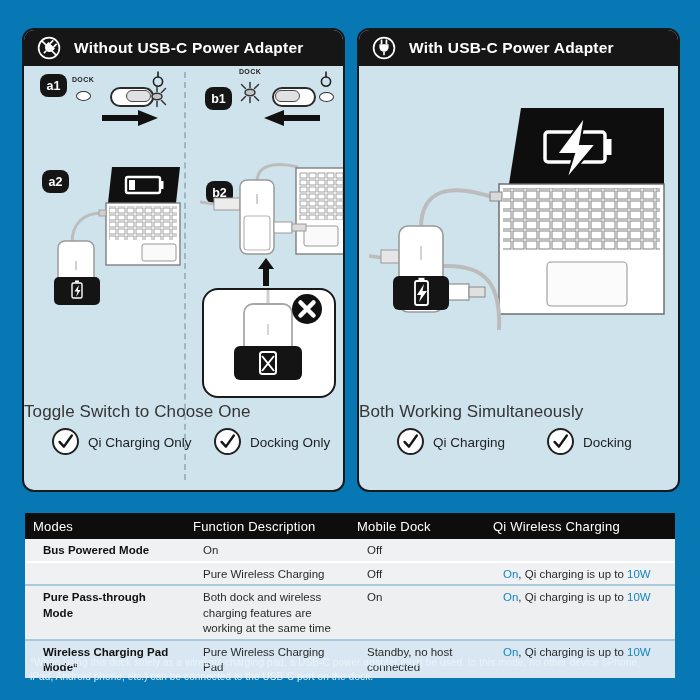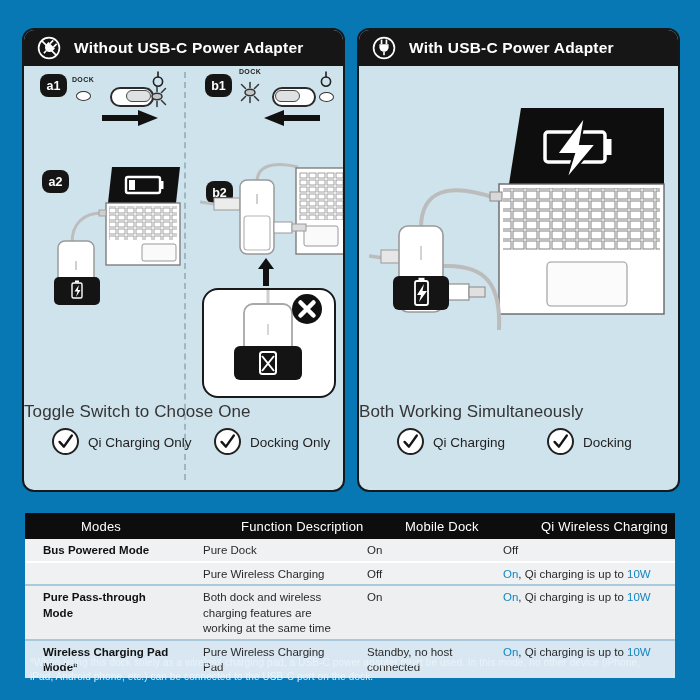--- a/index.html
+++ b/index.html
@@ -41,21 +41,21 @@
   .caption{position:absolute;left:0;top:336px;width:100%;
     font-size:17px;color:#353535;letter-spacing:.1px;}
 
   .check{position:absolute;width:27px;height:27px;border-radius:50%;background:#fff;
     border:2px solid #222;box-sizing:border-box;display:flex;align-items:center;justify-content:center;}
   .checklabel{position:absolute;font-size:13.5px;color:#222;top:369px;white-space:nowrap;}
 
   
   .modetable{position:absolute;left:25px;top:513px;width:650px;}
   .thead,.trow{display:grid;grid-template-columns:160px 164px 136px 1fr;}
-  .thead{background:#0d0d0d;color:#fff;height:26px;align-items:center;font-size:13px;letter-spacing:.2px;padding-left:48px;}
+  .thead{background:#0d0d0d;color:#fff;height:26px;align-items:center;font-size:13px;letter-spacing:.2px;}
   .thead span{padding-left:8px;}
   .trow{font-size:11.5px;color:#2a2a2a;line-height:1.35;}
   .trow>div{padding:4px 8px 2px 18px;}
   .row1{background:#f0f1f2;min-height:14px;}
   .row2{background:#f0f1f2;border-top:2px solid #ffffff;min-height:14px;}
   .row3{background:#edeff0;border-top:2px solid #abc9dc;min-height:48px;}
   .row4{background:#d8e7f1;border-top:2px solid #abc9dc;min-height:17px;}
   .modecell{font-weight:bold;color:#111;}
   .hl{color:#1586c1;}
 
@@ -102,21 +102,21 @@
           <line x1="3.5" y1="20.5" x2="7.5" y2="16.5"></line>
             <line x1="12" y1="22.5" x2="12" y2="17.5"></line>
             <line x1="20.5" y1="20.5" x2="16.5" y2="16.5"></line>
         </g>
         <ellipse cx="12" cy="12.5" rx="5" ry="3.2" fill="#c4c6c7" stroke="#333" stroke-width="1.5"></ellipse>
       </svg>
       <svg class="arrow" style="left:78px;top:44px;" viewBox="0 0 56 16">
         <polygon points="0,5 36,5 36,0 56,8 36,16 36,11 0,11" fill="#111"></polygon>
       </svg>
 
-      <div class="badge" style="left:181px;top:8px;">b1</div>
+      <div class="badge" style="left:181px;top:21px;">b1</div>
       <div class="docklabel" style="left:211px;top:2px;">DOCK</div>
       <svg class="ledlit" style="left:214px;top:14px;" viewBox="0 0 24 24">
         <g stroke="#333" stroke-width="1.5" stroke-linecap="round">
           <line x1="3.5" y1="4.5" x2="7.5" y2="8.5"></line>
             <line x1="12" y1="2.5" x2="12" y2="7.5"></line>
             <line x1="20.5" y1="4.5" x2="16.5" y2="8.5"></line>
           <line x1="3.5" y1="20.5" x2="7.5" y2="16.5"></line>
             <line x1="12" y1="22.5" x2="12" y2="17.5"></line>
             <line x1="20.5" y1="20.5" x2="16.5" y2="16.5"></line>
         </g>
@@ -283,21 +283,20 @@
 
   <div class="modetable">
     <div class="thead">
       <span>Modes</span>
       <span>Function Description</span>
       <span>Mobile Dock</span>
       <span>Qi Wireless Charging</span>
     </div>
     <div class="trow row1">
       <div class="modecell">Bus Powered Mode</div>
-      <div>Pure Dock</div>
       <div>On</div>
       <div>Off</div>
     </div>
     <div class="trow row2">
       <div class="modecell"></div>
       <div>Pure Wireless Charging</div>
       <div>Off</div>
       <div><span class="hl">On</span><span>, Qi charging is up to </span><span class="hl">10W</span></div>
     </div>
     <div class="trow row3">

